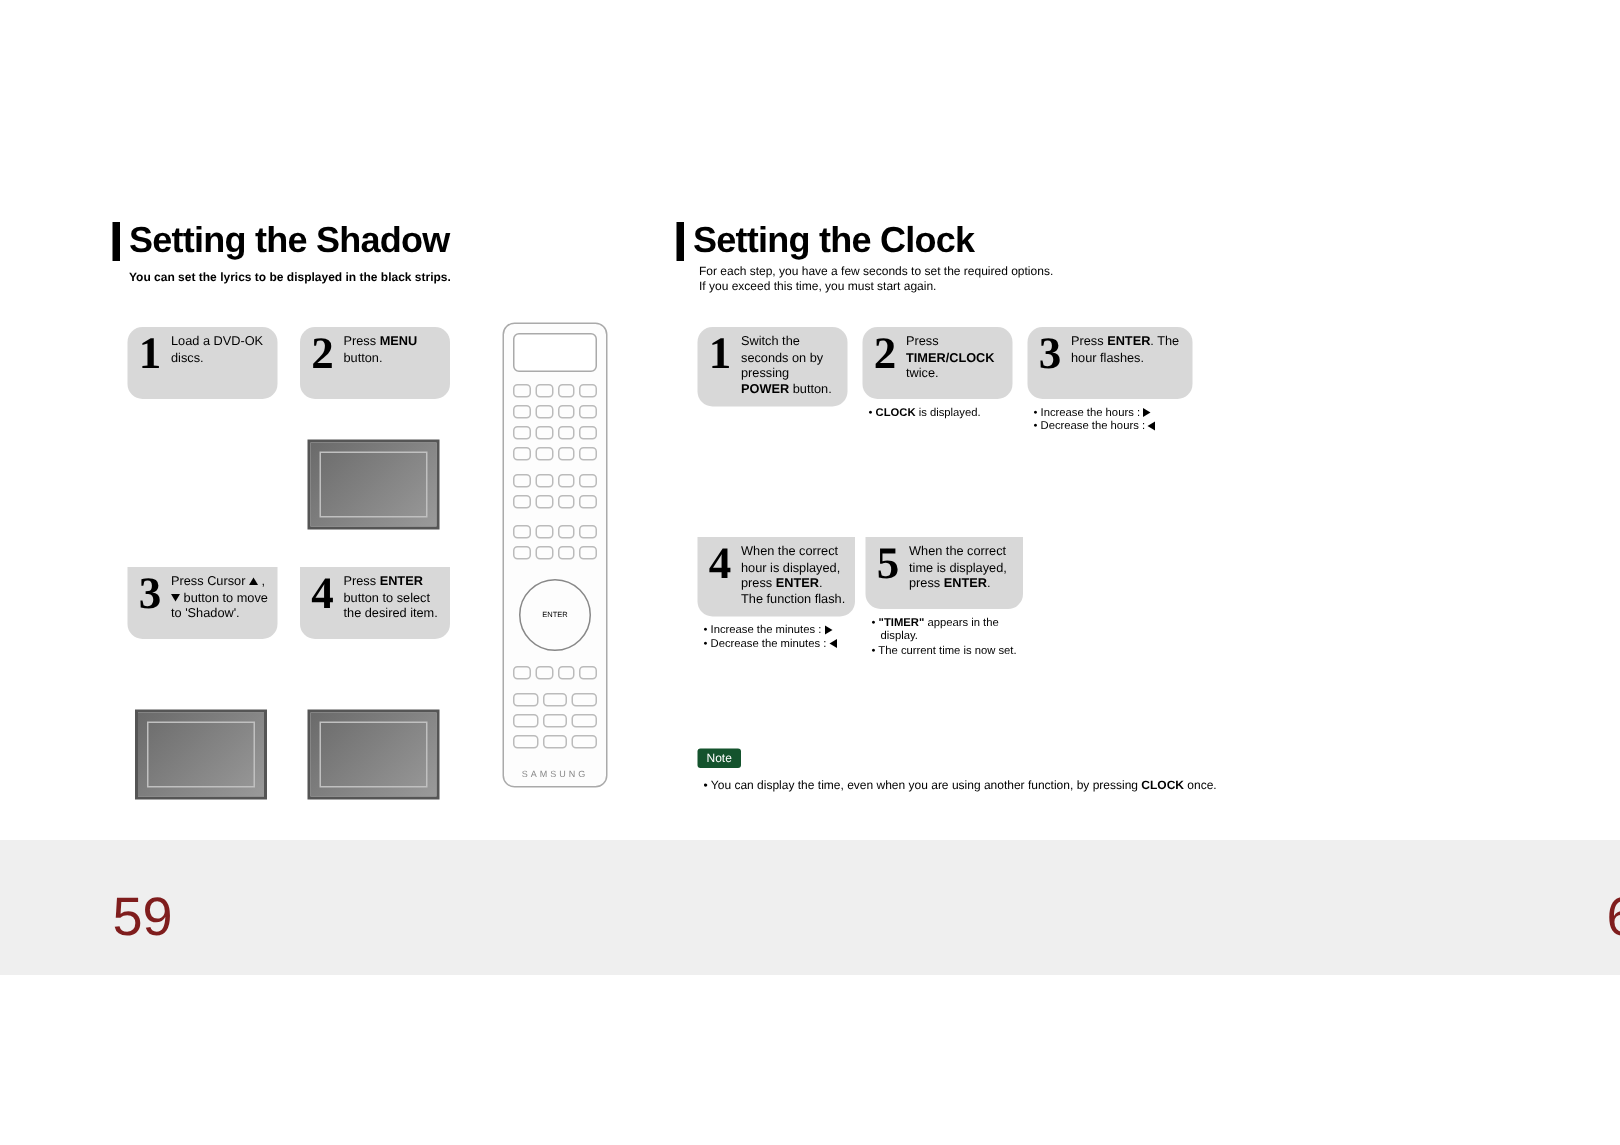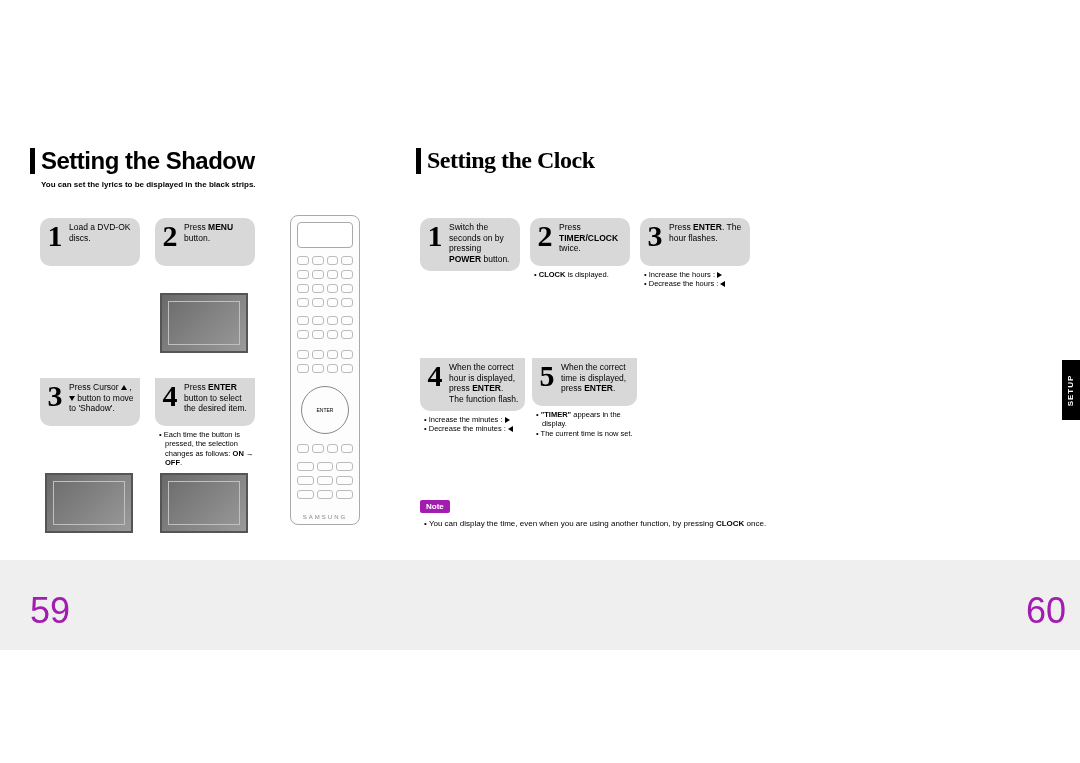--- a/index.html
+++ b/index.html
@@ -1,19 +1,19 @@
 <!DOCTYPE html>
 <html><head>
 <meta charset="utf-8">
 <style>
   * { box-sizing: border-box; margin: 0; padding: 0; }
   html, body { width: 1080px; height: 763px; font-family: Arial, Helvetica, sans-serif; background: #fff; }
   .page { position: relative; width: 1080px; height: 763px; }
 
-  .col { position: absolute; top: 0; height: 100%; }
+  .col { position: absolute; top: 0; height: 100%; margin-left: 45px; }
   .col-left { left: 0; width: 400px; }
   .col-right { left: 400px; width: 680px; }
 
   .title-block { position: absolute; display: flex; align-items: center; }
   .title-bar { width: 5px; height: 26px; background: #000; margin-right: 6px; }
   .title { font-size: 24px; font-weight: bold; font-stretch: condensed; letter-spacing: -0.5px; }
   .subtitle { font-size: 8px; line-height: 1.2; color: #000; }
 
   .step-box { position: absolute; width: 100px; }
   .step-head { display: flex; align-items: flex-start; background: #d8d8d8; padding: 4px 6px 6px 6px; min-height:48px; border-radius: 0 0 10px 10px; }
@@ -29,26 +29,26 @@
   .screenshot::after { content:""; position:absolute; inset:6px; border:1px solid #c0c0c0; }
 
   .remote { position:absolute; width: 70px; height: 310px; border:1px solid #aaa; border-radius:8px; background:#fdfdfd; left: 290px; top:215px; }
   .remote-screen { position:absolute; top:6px; left:6px; right:6px; height:26px; border:1px solid #aaa; border-radius:4px; background:#fff; }
   .remote-pad { position:absolute; top:170px; left:50%; transform:translateX(-50%); width:48px; height:48px; border:1px solid #888; border-radius:50%; display:flex; align-items:center;justify-content:center;}
   .remote-pad::after{content:"ENTER"; font-size:5px;}
   .remote-row { position:absolute; left:6px; right:6px; display:flex; gap:3px; }
   .remote-btn { flex:1; height:9px; border:1px solid #bbb; border-radius:3px; }
   .remote-brand { position:absolute; bottom:4px; left:0; right:0; text-align:center; font-size:6px; letter-spacing:2px; color:#888;}
 
-  .page-num { position:absolute; font-size: 36px; font-weight:300; color:#a21caf; font-stretch:condensed;}
+  .page-num { position:absolute; font-size: 36px; font-weight:300; color:#7f1d1d; font-stretch:condensed;}
   .tab { position:absolute; right:0; width:18px; height:60px; background:#000; color:#fff; font-size:8px; font-weight:bold; display:flex; align-items:center; justify-content:center; }
   .tab span{ transform: rotate(-90deg); letter-spacing:1px;}
   .hr-band { position:absolute; left:0; right:0; height:90px; background:#efefef; }
 
-  .note-pill { display:inline-block; background:#a21caf; color:#fff; font-size:8px; font-weight:bold; padding:2px 6px; border-radius:2px;}
+  .note-pill { display:inline-block; background:#14532d; color:#fff; font-size:8px; font-weight:normal; padding:2px 6px; border-radius:2px;}
   .note-line { font-size:8px; }
   .tri { display:inline-block; width:0;height:0; vertical-align:middle;}
   .tri-up{border-left:3.5px solid transparent;border-right:3.5px solid transparent;border-bottom:5px solid #000;}
   .tri-down{border-left:3.5px solid transparent;border-right:3.5px solid transparent;border-top:5px solid #000;}
   .tri-right{border-top:3.5px solid transparent;border-bottom:3.5px solid transparent;border-left:5px solid #000;}
   .tri-left{border-top:3.5px solid transparent;border-bottom:3.5px solid transparent;border-right:5px solid #000;}
 </style>
 </head>
 <body>
 
@@ -84,23 +84,20 @@
         <div class="step-text"><span>Press Cursor </span><span class="tri tri-up"></span> , <span class="tri tri-down"></span><span> button to move to 'Shadow'.</span></div>
       </div>
     </div>
     <div class="screenshot" style="left:45px; top:473px;"></div>
 
     <div class="step-box" style="left:155px; top:378px;">
       <div class="step-head">
         <div class="step-num">4</div>
         <div class="step-text"><span>Press </span><b>ENTER</b><span> button to select the desired item.</span></div>
       </div>
-      <ul class="step-sub">
-        <li><span>Each time the button is pressed, the selection changes as follows: <b>ON</b> → <b>OFF</b>.</span></li>
-      </ul>
     </div>
     <div class="screenshot" style="left:160px; top:473px;"></div>
 
     <div class="remote">
       <div class="remote-screen"></div>
       <div class="remote-row" style="top:40px;">
           <div class="remote-btn"></div>
           <div class="remote-btn"></div>
           <div class="remote-btn"></div>
           <div class="remote-btn"></div>
@@ -169,23 +166,27 @@
           <div class="remote-btn"></div>
           <div class="remote-btn"></div>
         </div>
       <div class="remote-brand">SAMSUNG</div>
     </div>
 
     <div class="page-num" style="left:30px; top:590px;">59</div>
   </div>
 
   <div class="col col-right">
-    <div class="title-block" style="left:16px; top:147px;font-family:Liberation Serif, serif;">
+    <div class="title-block" style="left:6px; top:147px;">
       <div class="title-bar"></div>
       <div class="title">Setting the Clock</div>
+    </div>
+    <div style="position:absolute; left:21px; top:176px;">
+      <div class="subtitle">For each step, you have a few seconds to set the required options.</div>
+      <div class="subtitle">If you exceed this time, you must start again.</div>
     </div>
 
     <div class="step-box" style="left:20px; top:218px;">
       <div class="step-head first">
         <div class="step-num">1</div>
         <div class="step-text"><span>Switch the seconds on by pressing </span><b>POWER</b><span> button.</span></div>
       </div>
     </div>
 
     <div class="step-box" style="left:130px; top:218px;">

